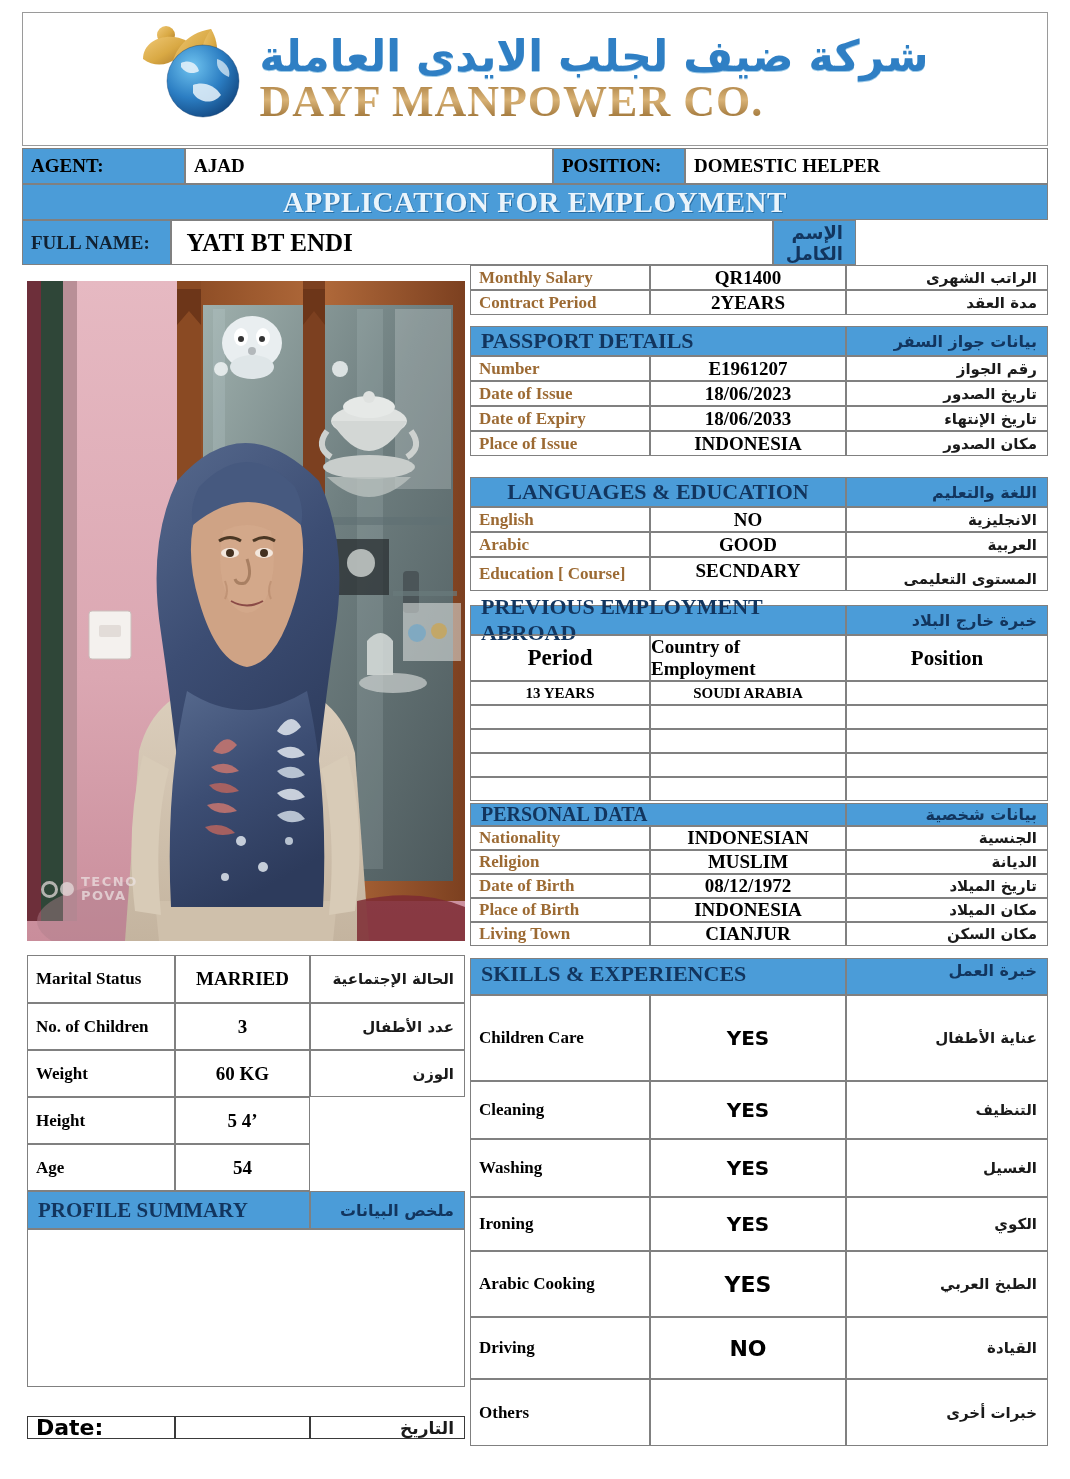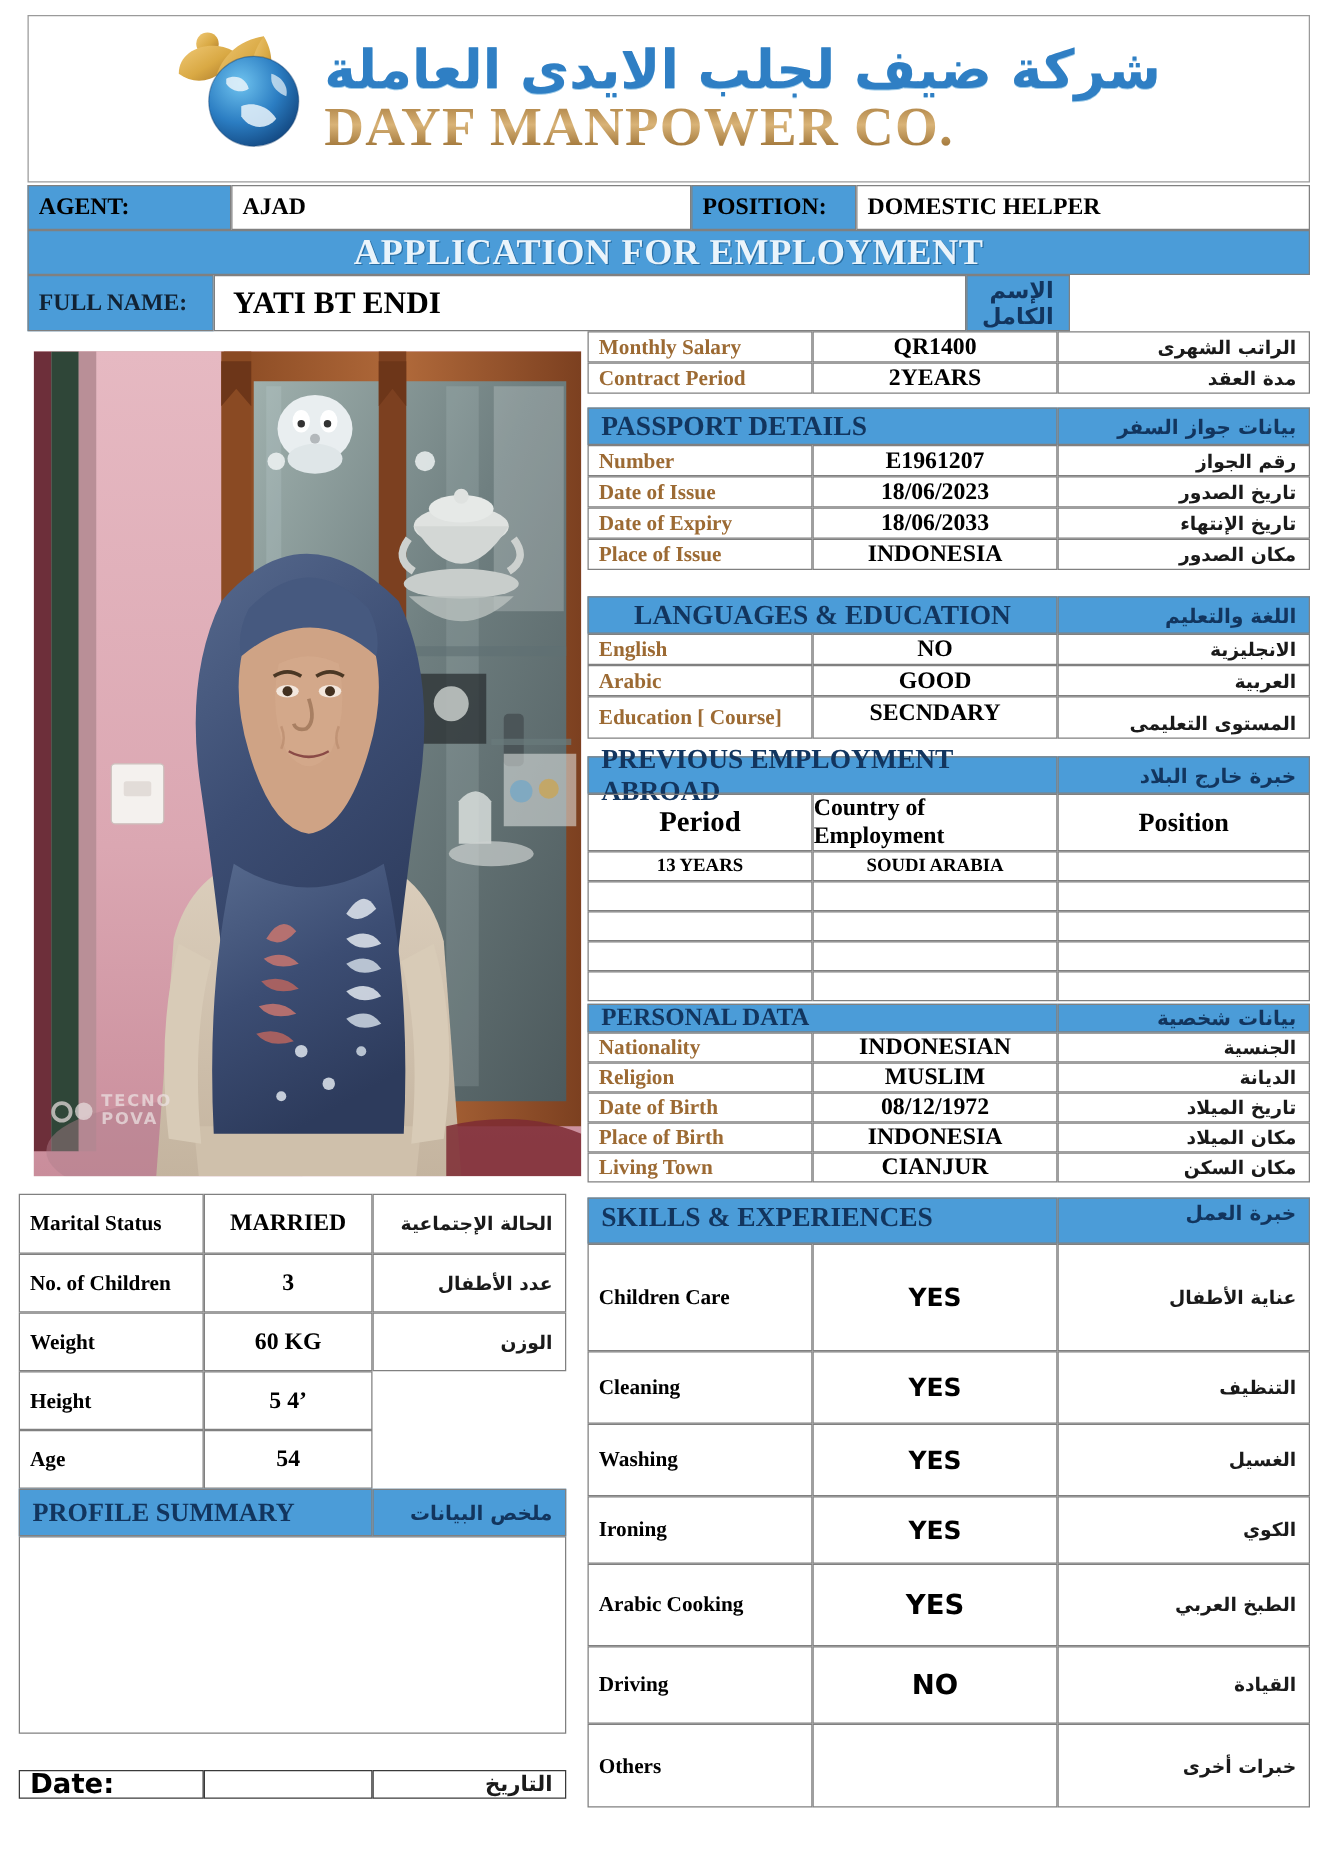--- a/index.html
+++ b/index.html
@@ -114,21 +114,21 @@
   .er1{width:180px;}.er2{width:196px;}.er3{flex:1;}
 
   
   .skrow{display:flex;width:100%;}
   .skrow>div{border:1px solid #808080;box-sizing:border-box;display:flex;align-items:center;}
   .sk-k{width:180px;padding:0 8px;font-size:17px;font-weight:bold;}
   .sk-v{width:196px;justify-content:center;font-family:"DejaVu Sans",sans-serif;font-size:20px;font-weight:bold;}
   .sk-a{flex:1;justify-content:flex-end;padding:0 10px;}
 
   
-  .ltab{position:absolute;left:15px;width:438px;}
+  .ltab{position:absolute;left:27px;width:438px;}
   .lrow{display:flex;width:100%;}
   .lrow>div{border:1px solid #808080;box-sizing:border-box;display:flex;align-items:center;}
   .l-k{width:148px;padding:0 8px;font-size:17px;font-weight:bold;}
   .l-v{width:135px;justify-content:center;font-size:19px;font-weight:bold;}
   .l-a{flex:1;justify-content:flex-end;padding:0 10px;}
 
   .lsechead{display:flex;width:100%;height:38px;}
   .lsechead>div{border:1px solid #808080;box-sizing:border-box;background:#4b9cd8;display:flex;align-items:center;}
   .lsh-en{width:283px;padding:0 10px;font-size:21px;font-weight:bold;color:#12355e;}
   .lsh-ar{flex:1;justify-content:flex-end;padding:0 10px;}

